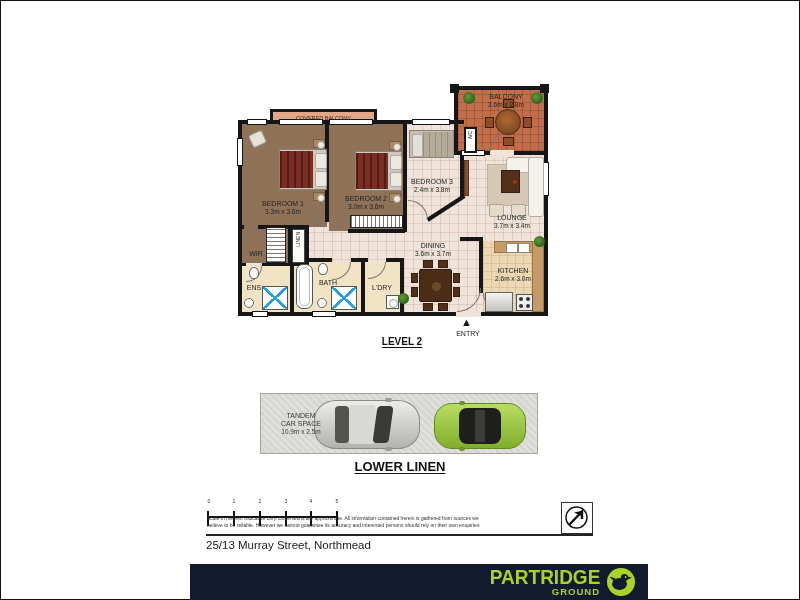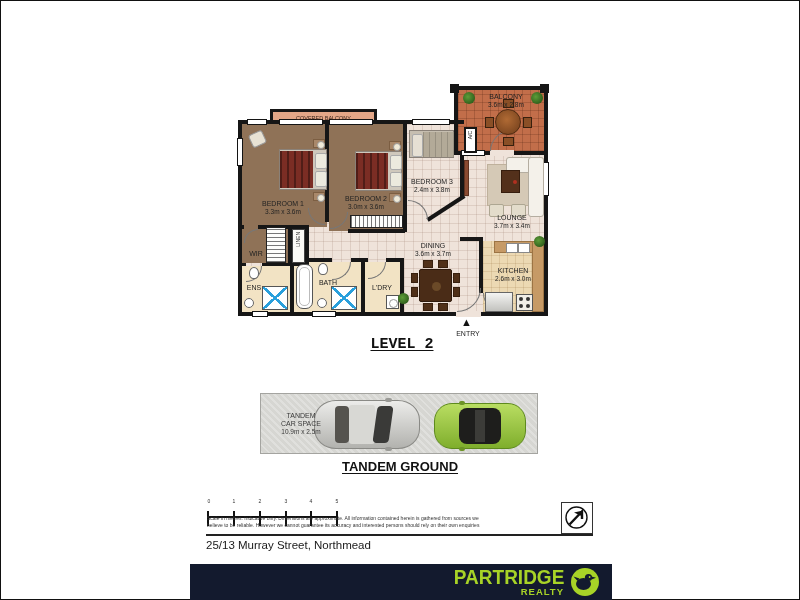--- a/index.html
+++ b/index.html
@@ -246,21 +246,21 @@
       <div class="dims">2.6m x 3.0m</div>
     </div>
     <div class="lbl" style="left:244px;top:250px;width:24px;">WIR</div>
     <div class="lbl" style="left:243px;top:284px;width:22px;">ENS</div>
     <div class="lbl" style="left:314px;top:279px;width:28px;">BATH</div>
     <div class="lbl" style="left:366px;top:284px;width:32px;">L'DRY</div>
 
     <div class="abs" style="left:461px;top:317px;font-size:11px;line-height:11px;color:#111;z-index:60;"><span>▲</span></div>
     <div class="lbl" style="left:450px;top:330px;width:36px;font-size:7px;">ENTRY</div>
 
-    <div class="heading" style="left:342px;top:336px;width:120px;font-size:15px;font-family:Liberation Mono, monospace;">LEVEL 2</div>
+    <div class="heading" style="left:342px;top:336px;width:120px;font-size:10px;">LEVEL 2</div>
   </div>
 
   <div class="abs" style="left:0;top:360px;width:800px;height:130px;">
     <div class="abs" style="left:260px;top:33px;width:278px;height:61px;background:#d6d6d2;border:1px solid #a4a4a0;box-sizing:border-box;background-image:repeating-linear-gradient(45deg,rgba(255,255,255,.25) 0 2px,transparent 2px 5px);">
       <div class="lbl" style="left:4px;top:18px;width:72px;color:#3a3a3a;">
         <div>TANDEM</div>
         <div>CAR SPACE</div>
         <div class="dims">10.9m x 2.5m</div>
       </div>
 
@@ -272,21 +272,21 @@
         <div class="abs" style="left:70px;top:46px;width:7px;height:4px;background:#9a9a96;border-radius:2px;"></div>
       </div>
 
       <div class="abs" style="left:173px;top:9px;width:90px;height:44px;background:linear-gradient(180deg,#b9dd62,#7fae2c);border:1px solid #5e8a1e;border-radius:18px/18px;">
         <div class="abs" style="left:24px;top:4px;width:42px;height:36px;background:#1e1e1c;border-radius:8px;"></div>
         <div class="abs" style="left:40px;top:6px;width:10px;height:32px;background:#3c3c38;"></div>
         <div class="abs" style="left:24px;top:-3px;width:6px;height:4px;background:#6d9427;border-radius:2px;"></div>
         <div class="abs" style="left:24px;top:43px;width:6px;height:4px;background:#6d9427;border-radius:2px;"></div>
       </div>
     </div>
-    <div class="heading" style="left:330px;top:99px;width:140px;font-size:13px;">TANDEM GROUND</div>
+    <div class="heading" style="left:330px;top:99px;width:140px;font-size:13px;">LOWER LINEN</div>
   </div>
 
   <div class="abs" style="left:0;top:490px;width:800px;height:110px;">
 
     <div class="abs" style="left:207px;top:8px;width:130px;height:30px;">
       <span class="abs tinytxt" style="left:-2px;top:0;width:8px;text-align:center;">0</span>
       <span class="abs tinytxt" style="left:23px;top:0;width:8px;text-align:center;">1</span>
       <span class="abs tinytxt" style="left:49px;top:0;width:8px;text-align:center;">2</span>
       <span class="abs tinytxt" style="left:75px;top:0;width:8px;text-align:center;">3</span>
       <span class="abs tinytxt" style="left:100px;top:0;width:8px;text-align:center;">4</span>
@@ -309,24 +309,24 @@
       <svg width="29" height="29" viewBox="0 0 29 29" style="display:block;">
         <circle cx="14.5" cy="14.5" r="10.5" fill="none" stroke="#111" stroke-width="1.4"></circle>
         <path d="M7.5 21.5 L20 8.5 L20 16" fill="none" stroke="#111" stroke-width="2.4" stroke-linejoin="miter"></path>
         <path d="M12 9.5 L21 7.5 L19.5 13" fill="#111"></path>
       </svg>
     </div>
 
     <div class="abs" style="left:206px;top:44px;width:387px;height:2px;background:#222;"></div>
     <div class="abs" style="left:206px;top:49px;font-size:11.5px;color:#1a1a1a;">25/13 Murray Street, Northmead</div>
 
-    <div class="abs" style="left:190px;top:74px;width:422px;height:36px;background:#131a2e;">
+    <div class="abs" style="left:190px;top:74px;width:458px;height:36px;background:#131a2e;">
       <div class="abs" style="right:48px;top:3px;text-align:right;">
         <div style="color:#a8d327;font-size:20px;line-height:20px;font-weight:800;letter-spacing:0;transform:scaleX(.95);transform-origin:right;">PARTRIDGE</div>
-        <div style="color:#a8d327;font-size:9.5px;line-height:10px;font-weight:800;letter-spacing:1px;">REALTY</div>
+        <div style="color:#a8d327;font-size:9.5px;line-height:10px;font-weight:800;letter-spacing:1px;">GROUND</div>
       </div>
       <div class="abs" style="right:13px;top:4px;width:28px;height:28px;border-radius:50%;background:#a8d327;">
         <svg width="28" height="28" viewBox="0 0 28 28" style="display:block;">
           <ellipse cx="12.5" cy="16" rx="7.5" ry="6" fill="#131a2e"></ellipse>
           <circle cx="17.5" cy="9.5" r="3.6" fill="#131a2e"></circle>
           <path d="M20.5 8.5 L25 9.8 L20.5 11.5 Z" fill="#131a2e"></path>
           <path d="M6.5 13 L2.5 8.5 L8.5 10.5 Z" fill="#131a2e"></path>
           <circle cx="18.6" cy="9" r="0.9" fill="#a8d327"></circle>
         </svg>
       </div>

